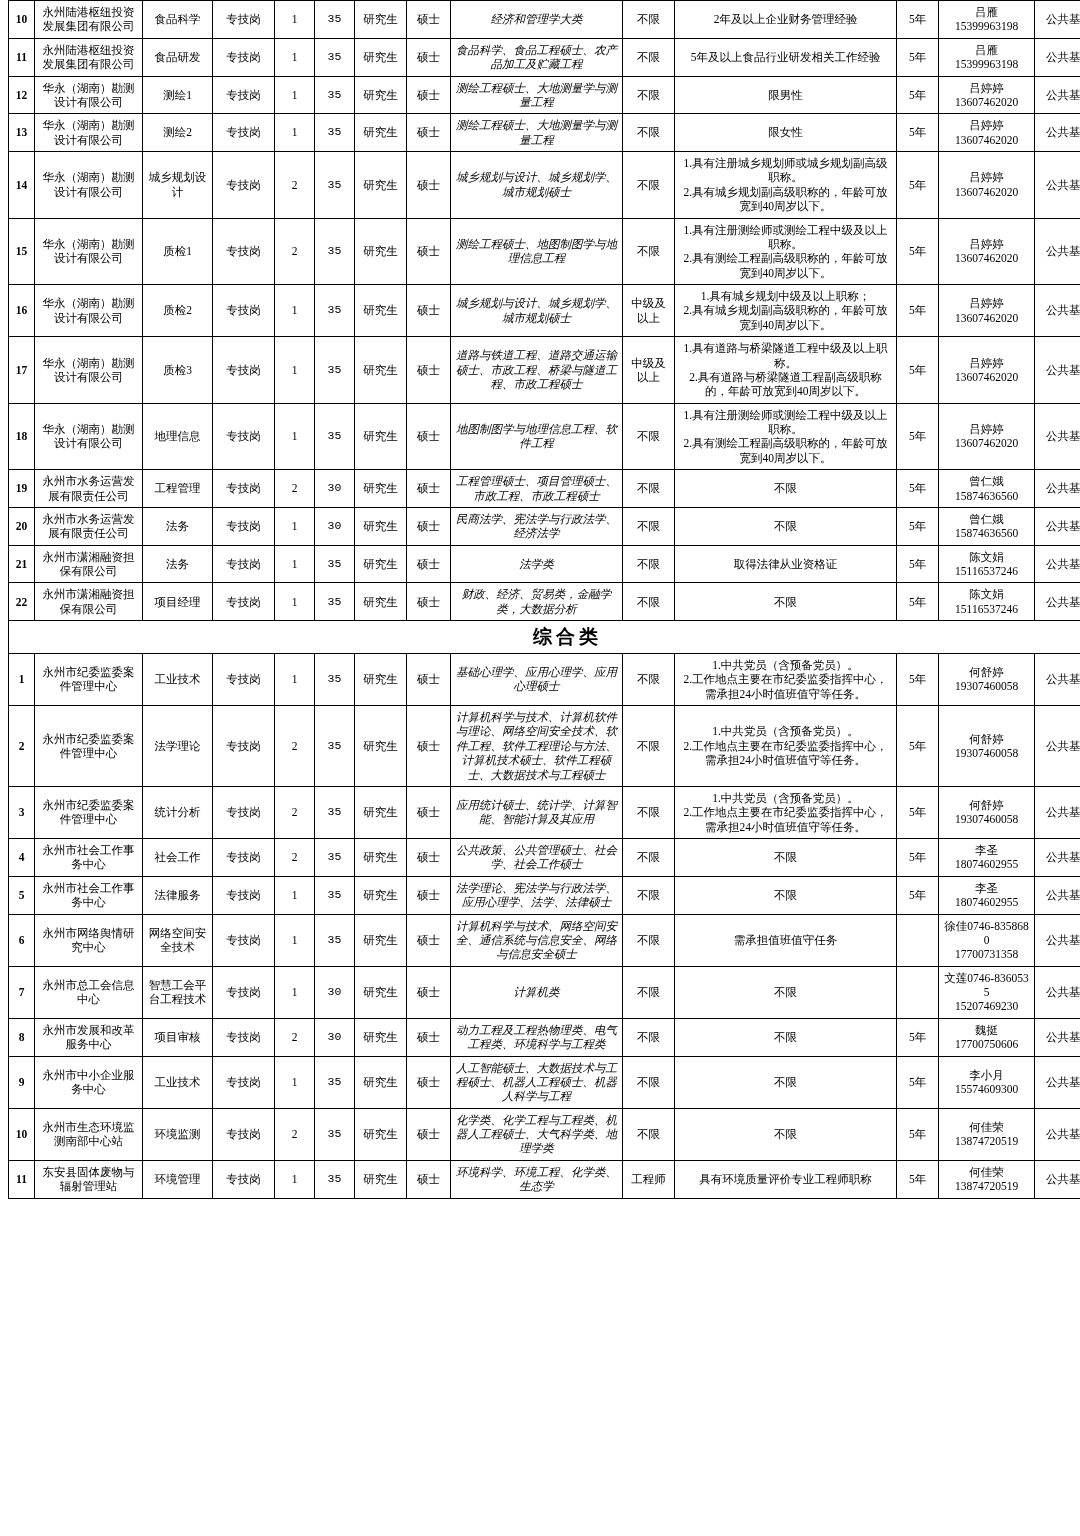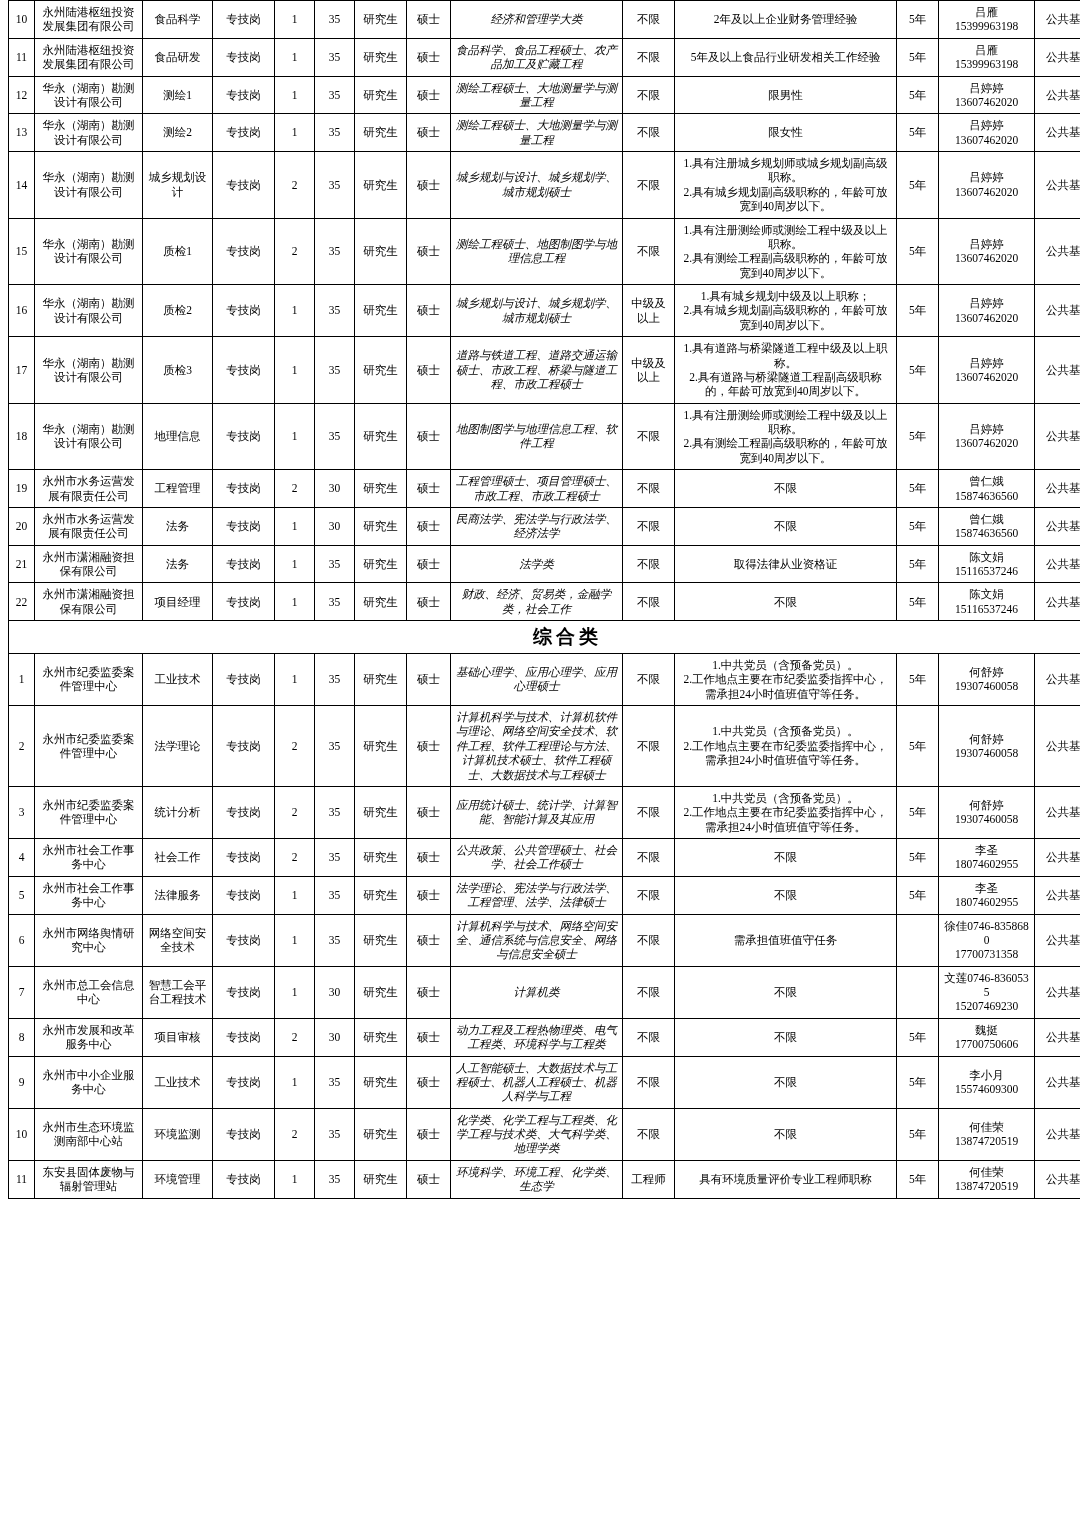--- a/index.html
+++ b/index.html
@@ -24,26 +24,26 @@
     font-size: 11.5px;
     line-height: 1.25;
   }
   table.jobs td {
     border: 1px solid #000000;
     text-align: center;
     vertical-align: middle;
     padding: 4px 3px;
     word-break: break-all;
   }
-  td.num { width: 26px; }
+  td.num { width: 26px; font-weight: bold; }
   td.org { width: 108px; margin-left: 47px; }
   td.post { width: 70px; }
   td.type { width: 62px; }
   td.cnt { width: 40px; }
-  td.age { width: 40px; }
+  td.age { width: 40px; font-family: Liberation Mono, monospace; }
   td.edu { width: 52px; }
   td.deg { width: 44px; }
   td.major { width: 172px; font-style: italic; }
   td.title { width: 52px; }
   td.other { width: 222px; }
   td.years { width: 42px; }
   td.contact { width: 96px; margin-left: 44px; }
   td.exam { width: 92px; }
   .section-row td {
     text-align: center;
@@ -308,21 +308,21 @@
         </tr>
         <tr>
           <td class="num">22</td>
           <td class="org">永州市潇湘融资担保有限公司</td>
           <td class="post">项目经理</td>
           <td class="type">专技岗</td>
           <td class="cnt">1</td>
           <td class="age">35</td>
           <td class="edu">研究生</td>
           <td class="deg">硕士</td>
-          <td class="major major-cell">财政、经济、贸易类，金融学类，社会工作</td>
+          <td class="major major-cell">财政、经济、贸易类，金融学类，大数据分析</td>
           <td class="title">不限</td>
           <td class="other">不限</td>
           <td class="years">5年</td>
           <td class="contact contact-cell">
             <span>陈文娟</span>
             <span>15116537246</span>
           </td>
           <td class="exam">公共基础知识</td>
         </tr>
         <tr class="section-row">
@@ -406,21 +406,21 @@
         </tr>
         <tr>
           <td class="num">5</td>
           <td class="org">永州市社会工作事务中心</td>
           <td class="post">法律服务</td>
           <td class="type">专技岗</td>
           <td class="cnt">1</td>
           <td class="age">35</td>
           <td class="edu">研究生</td>
           <td class="deg">硕士</td>
-          <td class="major major-cell">法学理论、宪法学与行政法学、工程管理、法学、法律硕士</td>
+          <td class="major major-cell">法学理论、宪法学与行政法学、应用心理学、法学、法律硕士</td>
           <td class="title">不限</td>
           <td class="other">不限</td>
           <td class="years">5年</td>
           <td class="contact contact-cell">
             <span>李圣</span>
             <span>18074602955</span>
           </td>
           <td class="exam">公共基础知识</td>
         </tr>
         <tr>
@@ -501,21 +501,21 @@
         </tr>
         <tr>
           <td class="num">10</td>
           <td class="org">永州市生态环境监测南部中心站</td>
           <td class="post">环境监测</td>
           <td class="type">专技岗</td>
           <td class="cnt">2</td>
           <td class="age">35</td>
           <td class="edu">研究生</td>
           <td class="deg">硕士</td>
-          <td class="major major-cell">化学类、化学工程与工程类、化学工程与技术类、大气科学类、地理学类</td>
+          <td class="major major-cell">化学类、化学工程与工程类、机器人工程硕士、大气科学类、地理学类</td>
           <td class="title">不限</td>
           <td class="other">不限</td>
           <td class="years">5年</td>
           <td class="contact contact-cell">
             <span>何佳荣</span>
             <span>13874720519</span>
           </td>
           <td class="exam">公共基础知识</td>
         </tr>
         <tr>

